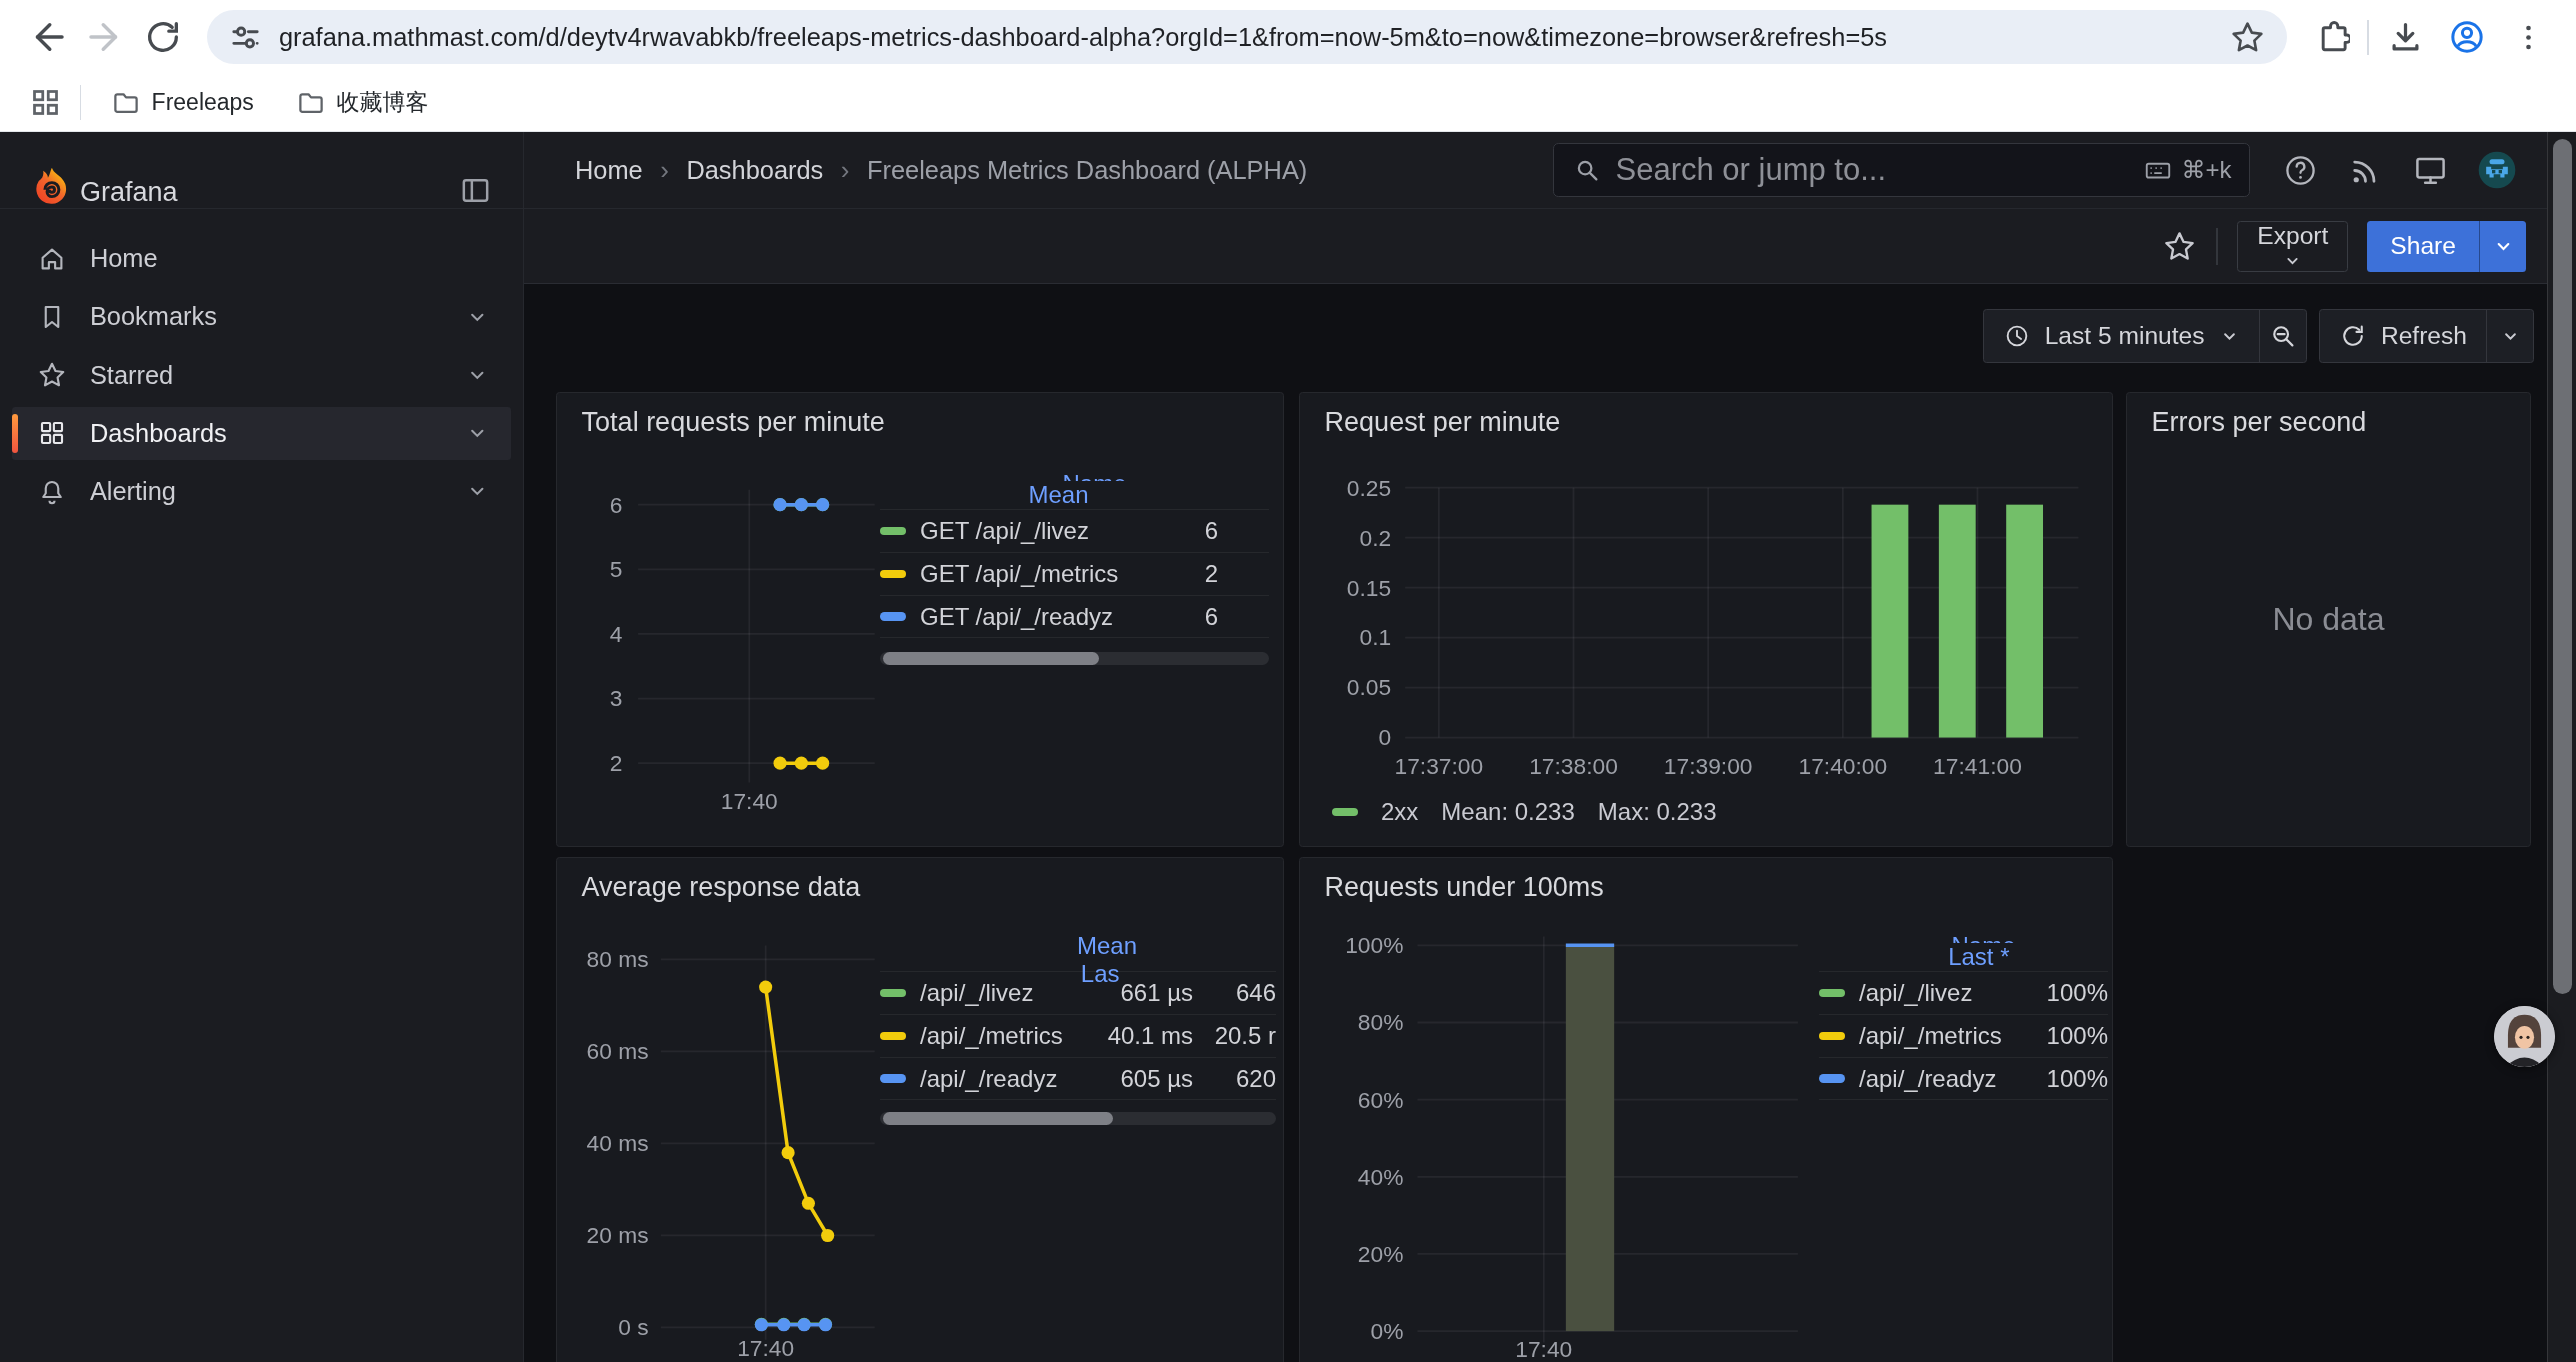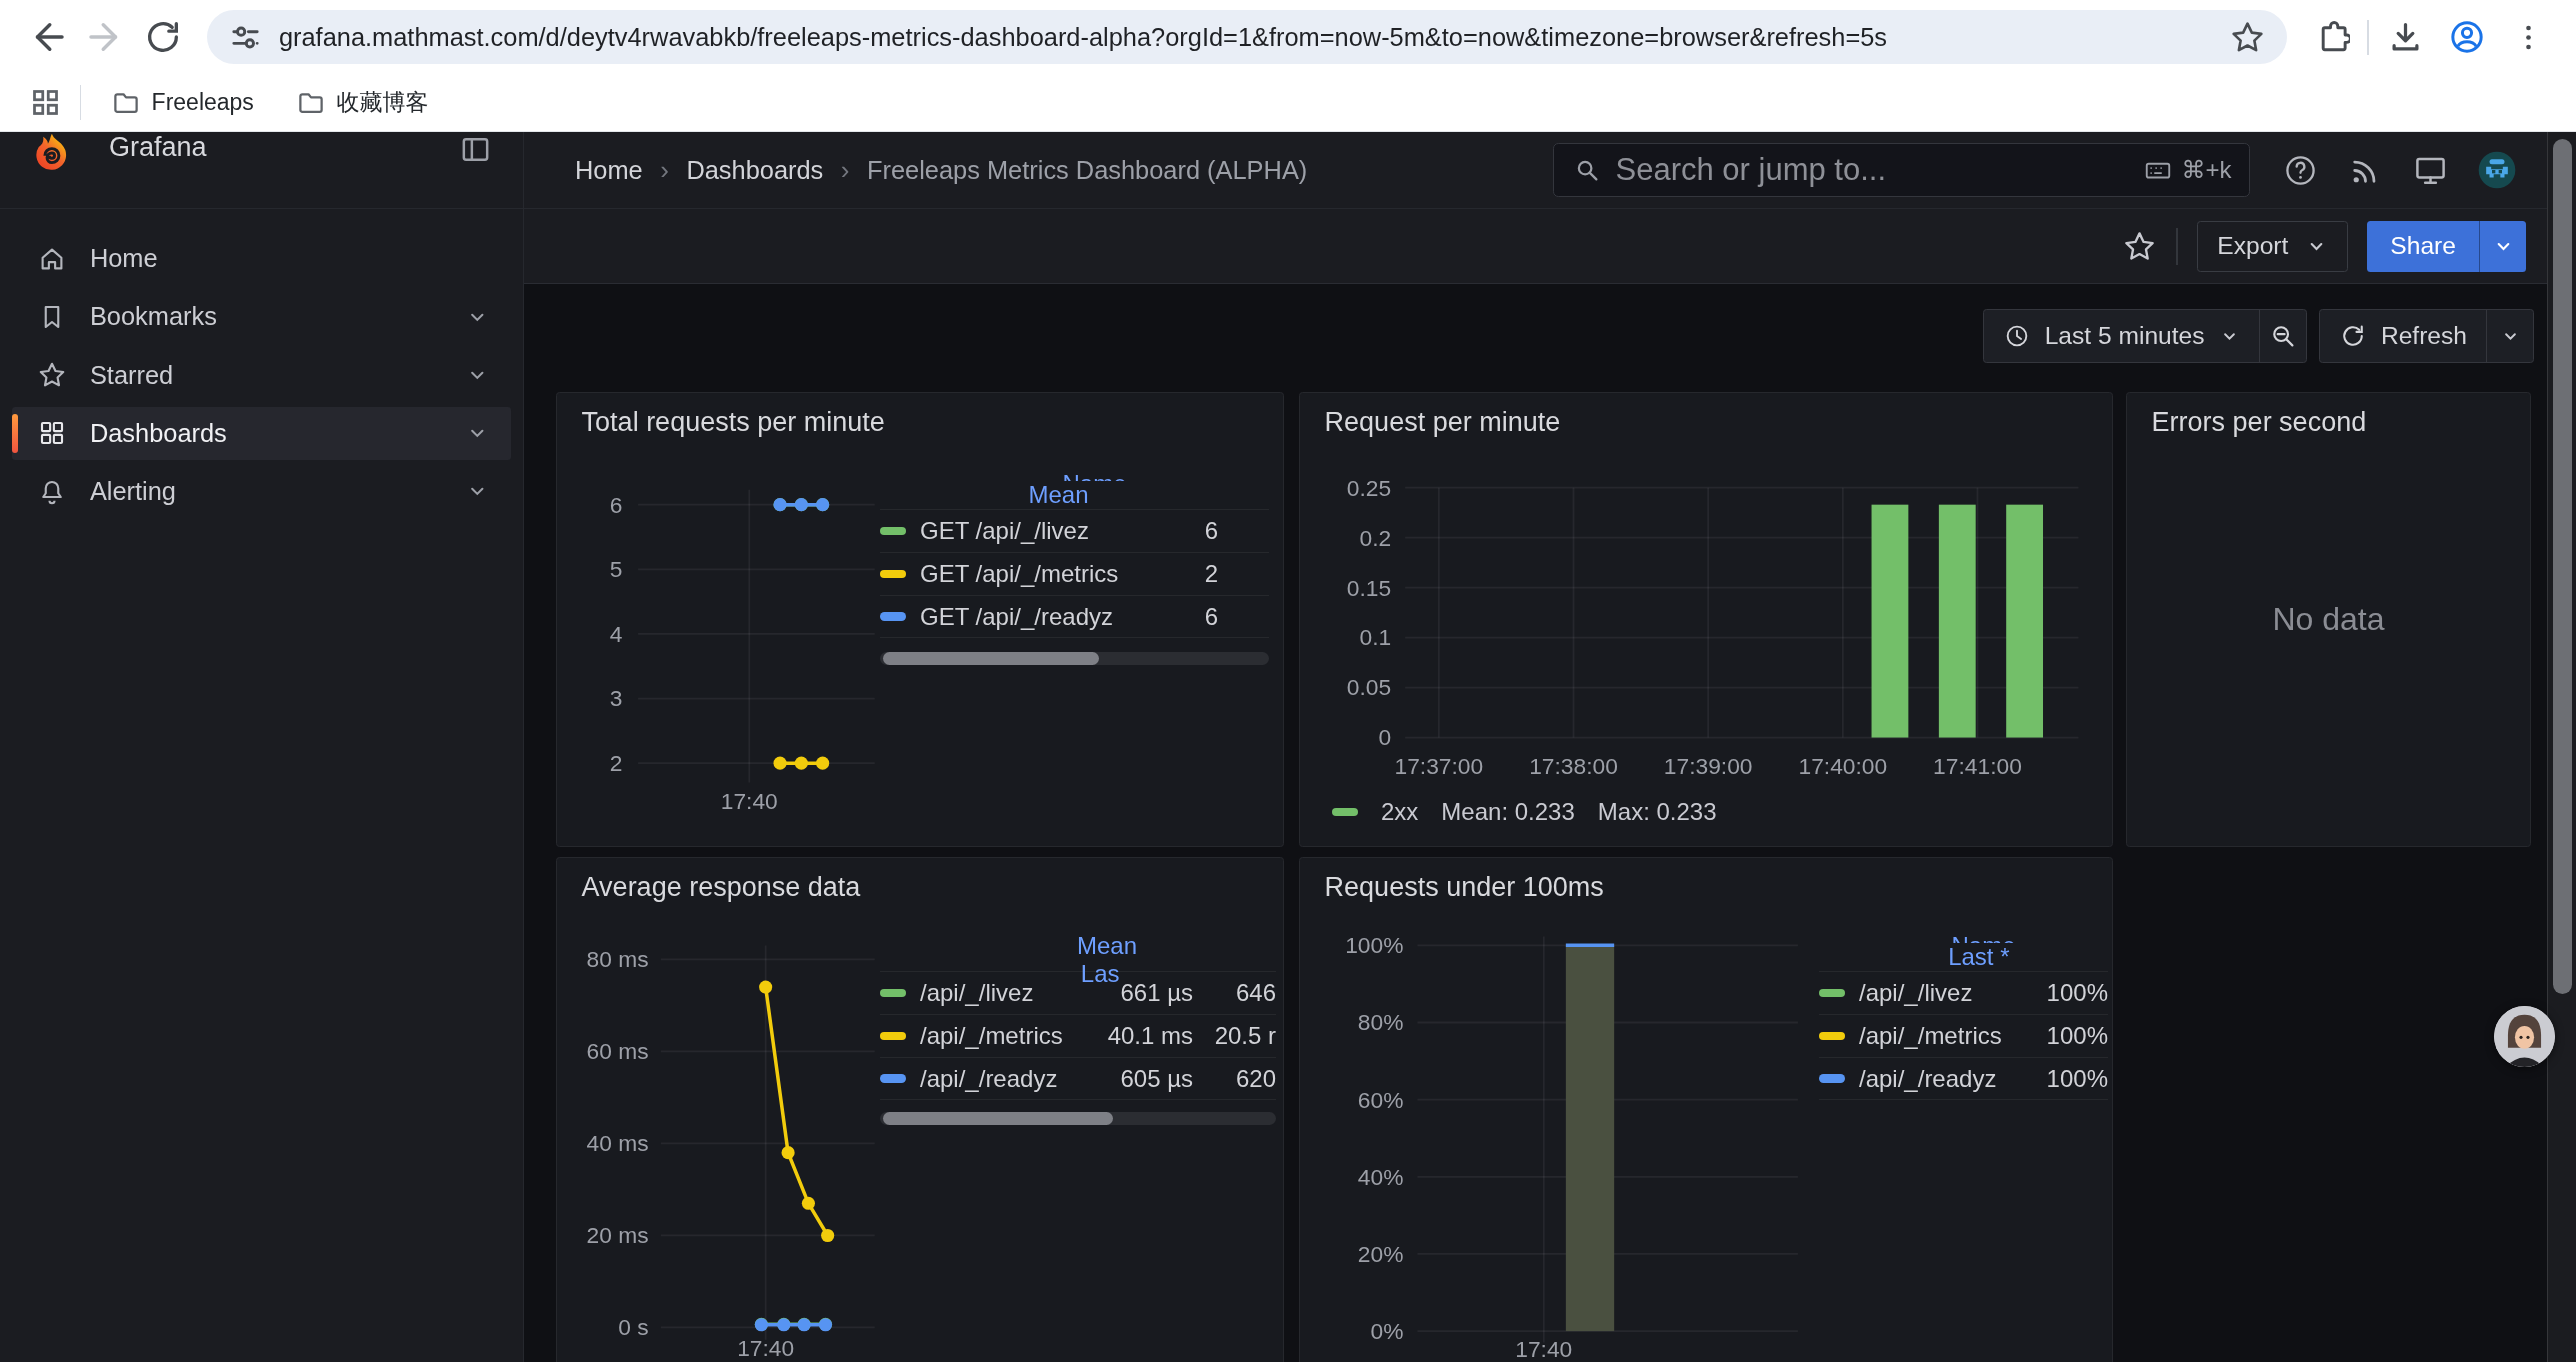--- a/index.html
+++ b/index.html
@@ -19,21 +19,21 @@
   .bookmarks-bar { position:absolute; top:74px; left:0; right:0; height:58px; background:#ffffff;
                    border-bottom:0.9px solid #e3e6ea; display:flex; align-items:center; padding:0 29px; gap:17.5px; }
   .bm-chip { display:flex; align-items:center; gap:10.5px; padding:5.3px 12.3px; border-radius:7px; }
   .bm-label { font-size:23px; color:#24282c; }
 
   
   .page { position:absolute; top:132px; left:0; right:0; bottom:0; background:#0f1014; }
 
   
   .sidebar { position:absolute; top:0; left:0; bottom:0; width:524px; background:#1b1c21; border-right:0.9px solid #26282e; }
-  .sidebar-head { height:77px; display:flex; align-items:flex-start; padding:0 30px; gap:37px; border-bottom:0.9px solid #26282e; }
+  .sidebar-head { height:77px; display:flex; align-items:flex-end; padding:0 30px; gap:8px; border-bottom:0.9px solid #26282e; }
   .brand { flex:1; font-size:27px; color:#d8d9de; }
   .sidebar-menu { padding:23px 12.3px; display:flex; flex-direction:column; gap:5.3px; }
   .menu-item { position:relative; height:53px; display:flex; align-items:center; gap:23px; padding:0 21px 0 24.6px;
                border-radius:3.5px; color:#cdced4; font-size:25.4px; }
   .menu-item .mi-label { flex:1; }
   .menu-item.active { background:#26272e; color:#f1f1f4; }
   .menu-item.active::before { content:""; position:absolute; left:0; top:7px; bottom:7px; width:6.1px; border-radius:3.5px;
                background:linear-gradient(180deg,#ff9a3e,#f0543f); }
 
   
@@ -46,21 +46,21 @@
   .crumb-sep { color:#73767e; font-size:26px; }
   .searchbox { margin-left:auto; width:697px; height:54px; background:#13141a; border:0.9px solid #34363d; border-radius:5.3px;
                display:flex; align-items:center; padding:0 17.5px; gap:14px; }
   .search-ph { flex:1; font-size:31px; color:#8e9097; }
   .kbd-hint { display:flex; align-items:center; gap:8.8px; color:#9da0a8; font-size:24px; }
   .hdr-icons { display:flex; align-items:center; gap:28px; margin-left:32px; }
 
   
   .subheader { height:75px; background:#1b1c21; border-bottom:0.9px solid #2a2c33;
                display:flex; align-items:center; justify-content:flex-end; gap:19px; padding:0 21px; }
-  .btn { height:51px; display:flex; align-items:center; gap:17px; border-radius:3.5px; font-size:24.6px; }
+  .btn { height:51px; display:flex; align-items:center; gap:1px; border-radius:3.5px; font-size:24.6px;flex-direction:column; }
   .btn-secondary { border:0.9px solid #393c43; color:#d5d6db; padding:0 19px; background:transparent; }
   .share-group { display:flex; }
   .share-main { background:#3d71d9; color:#ffffff; font-weight:500; padding:0 23px; border-radius:3.5px 0 0 3.5px;
                 height:51px; display:flex; align-items:center; }
   .share-caret { background:#3d71d9; width:47px; border-radius:0 3.5px 3.5px 0; border-left:0.9px solid rgba(0,0,0,.35);
                  height:51px; display:flex; align-items:center; justify-content:center; }
 
   
   .dash { position:absolute; top:154px; left:0; right:0; bottom:0; background:#0f1014; overflow:hidden; }
   .time-row { position:absolute; top:23px; right:13px; display:flex; gap:12.3px; }

